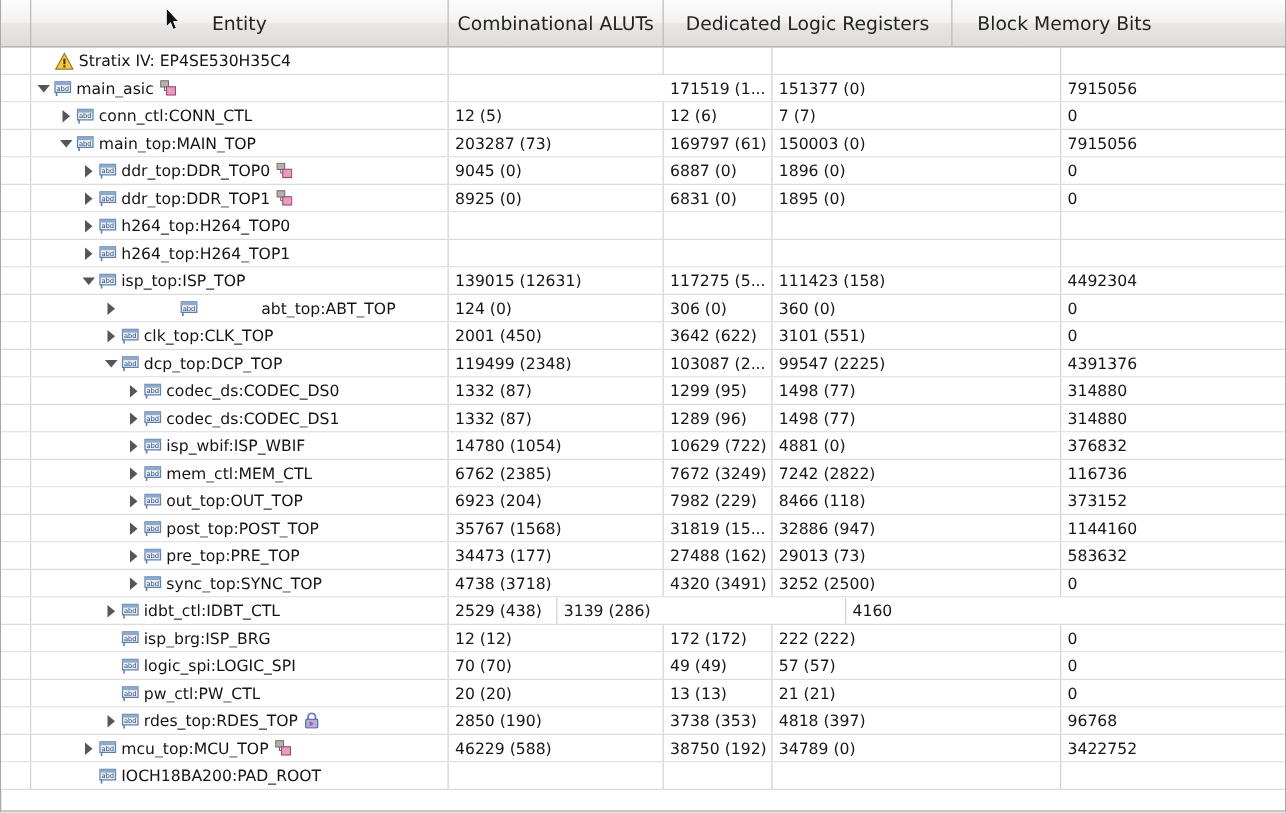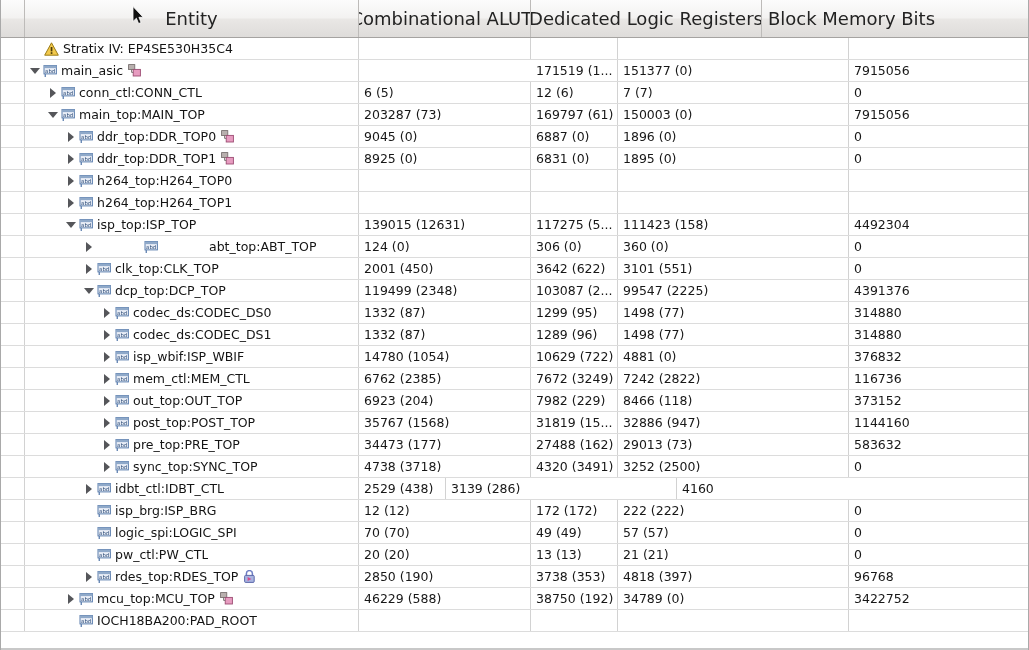--- a/index.html
+++ b/index.html
@@ -36,21 +36,21 @@
     background: linear-gradient(to bottom, #fcfcfc 0%, #f3f2f1 48%, #e9e7e5 52%, #dedcda 100%);
     border-bottom: 1px solid #a5a3a1;
     position: relative;
     z-index: 3;
   }
   .th {
     box-sizing: border-box;
     display: flex;
     align-items: center;
     justify-content: center;
-    font-size: 18px;
+    font-size: 15px;
     color: #232323;
     border-right: 1px solid #bdbbb9;
     overflow: hidden;
     white-space: nowrap;
     position: relative;
   }
   .th:last-child { border-right: none; }
   .th.gutter { border-right: 1px solid #bdbbb9; }
 
   
@@ -250,21 +250,21 @@
             <span class="ent-icon"><svg viewBox="0 0 15 13" width="15" height="13">
                 <rect x="1" y="1.5" width="12.4" height="8.4" fill="#e9eef6" stroke="#5d7fae" stroke-width="1"></rect>
                 <rect x="1" y="1.5" width="12.4" height="2.6" fill="#8fa9c9"></rect>
                 <text x="7.2" y="8.6" font-size="5.4" text-anchor="middle" fill="#2b4a77" font-family="DejaVu Sans, sans-serif">abd</text>
                 <rect x="1.6" y="10" width="1.3" height="3" fill="#5d7fae"></rect>
               </svg></span>
             <span class="ent-label">conn_ctl:CONN_CTL</span>
           </div>
         </div>
         <div class="td num" style="width: 172px; flex: 0 0 172px;">
-          <span>6 (5)</span>
+          <span>12 (5)</span>
         </div>
         <div class="td num" style="width: 87px; flex: 0 0 87px;">
           <span>12 (6)</span>
         </div>
         <div class="td num" style="width: 231px; flex: 0 0 231px;">
           <span>7 (7)</span>
         </div>
         <div class="td num" style="width: 179px; flex: 0 0 179px;">
           <span>0</span>
         </div>

